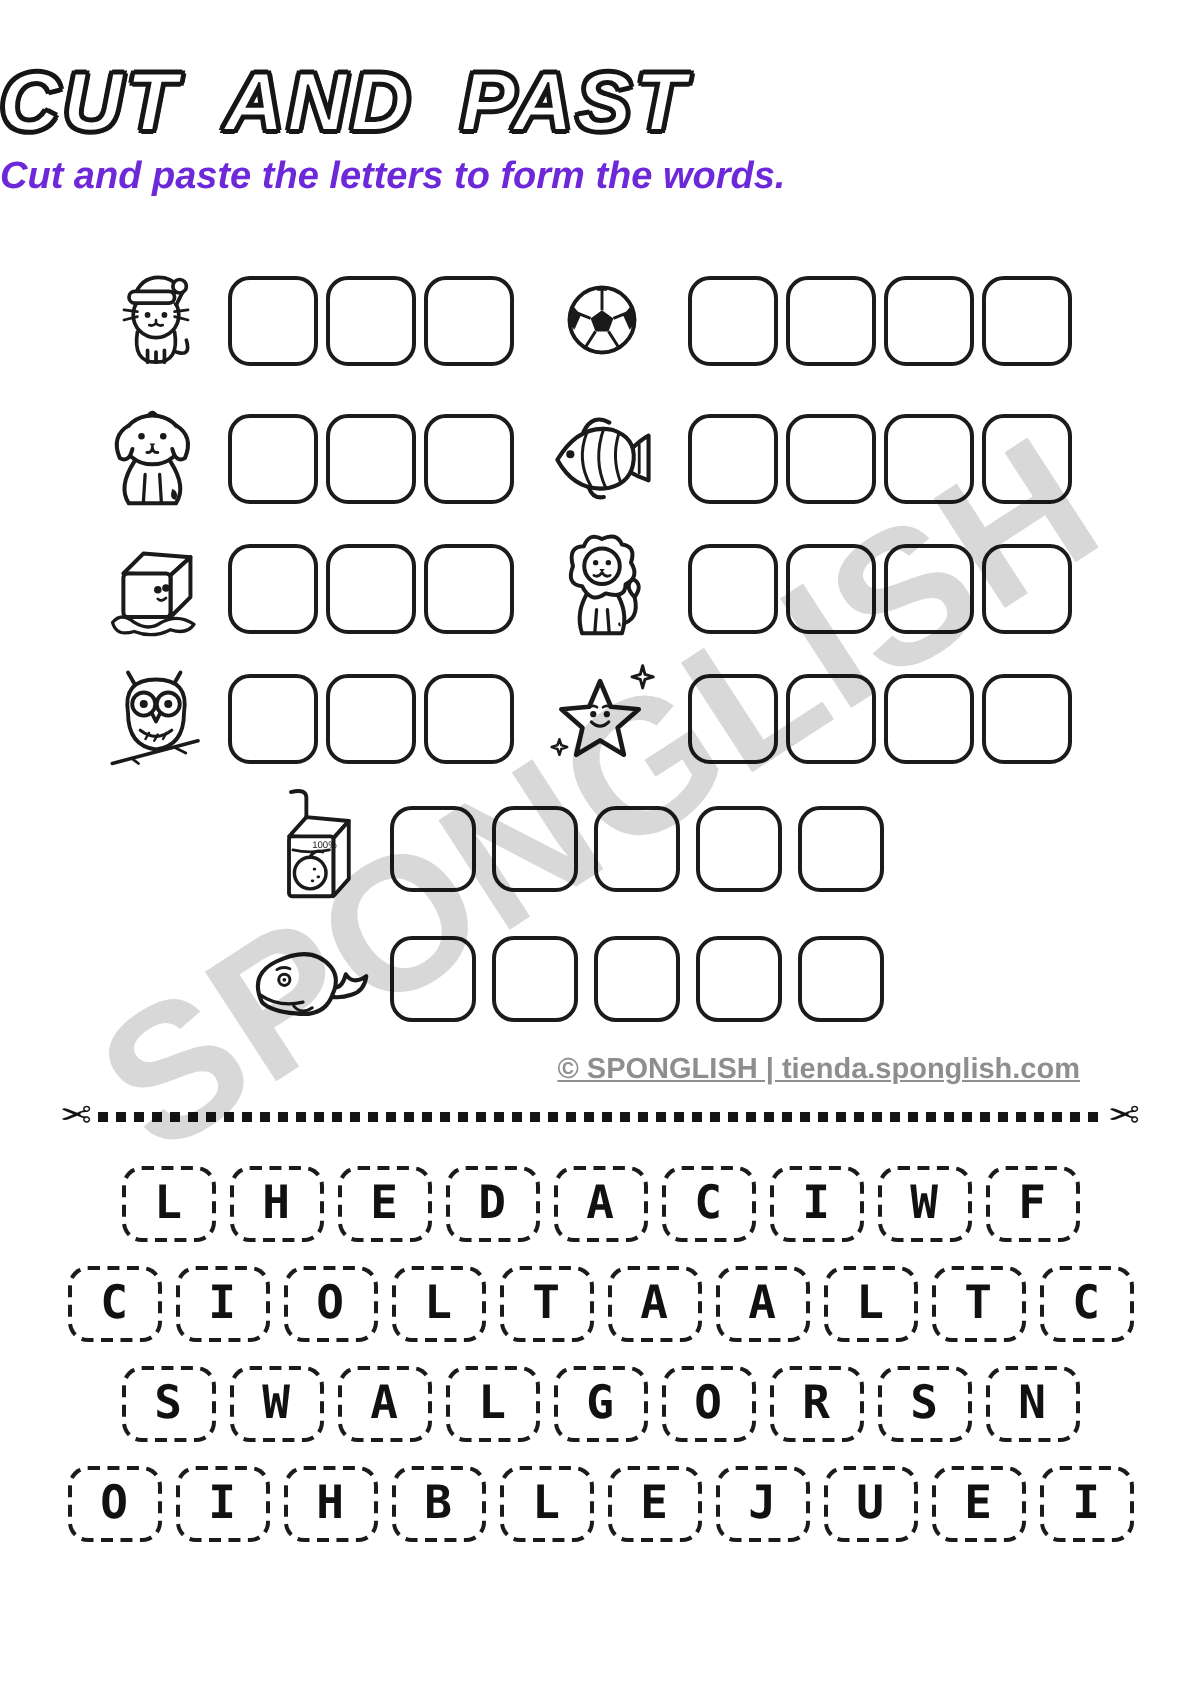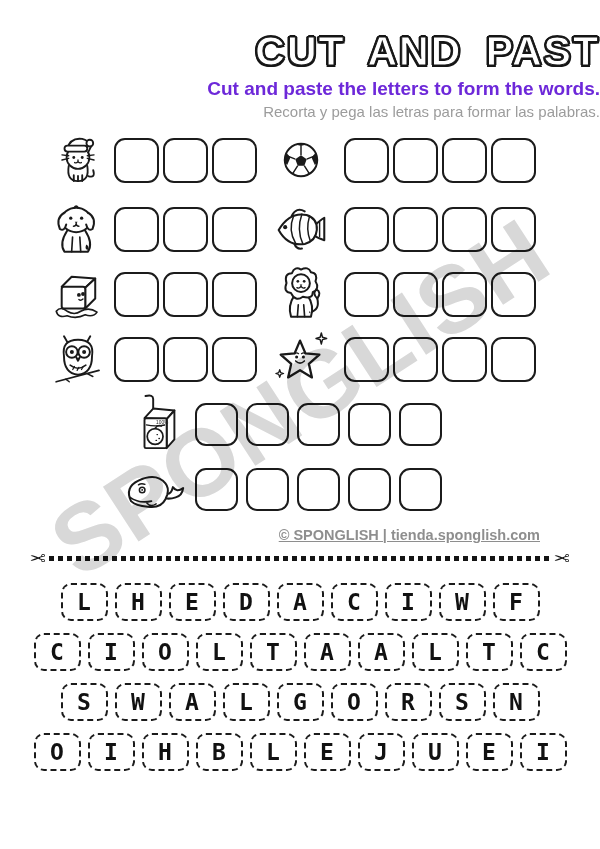--- a/index.html
+++ b/index.html
@@ -10,21 +10,21 @@
   }
   
   .watermark {
     position:absolute; left:50%; top:398px;
     transform: translate(-50%,-50%) rotate(-33deg);
     font-size: 95px; font-weight: 800; letter-spacing: 1px;
     color:#d8d8d8; white-space:nowrap; z-index: 6;
     mix-blend-mode: multiply; pointer-events:none;
   }
   
-  .header { position:absolute; top:30px; left:0; width:100%; text-align:right; z-index:2; }
+  .header { position:absolute; top:30px; left:0; width:100%; text-align:left; z-index:2;font-style:italic; }
   .title {
     font-size: 41px; font-weight: 800; letter-spacing: 2px; word-spacing: 10px;
     color:#fff; line-height: 1.05;
     -webkit-text-stroke: 1px #161616;
     text-shadow:
       2px 0 0 #161616, -2px 0 0 #161616, 0 2px 0 #161616, 0 -2px 0 #161616,
       1.5px 1.5px 0 #161616, -1.5px 1.5px 0 #161616,
       1.5px -1.5px 0 #161616, -1.5px -1.5px 0 #161616;
   }
   .sub-en { margin-top: 5px; font-size: 19px; font-weight: 800; color:#6d28d9; }
@@ -80,21 +80,20 @@
 </head>
 <body>
 
 <div id="page">
 
   <div class="watermark">SPONGLISH</div>
 
   <div class="header">
     <div class="title">CUT AND PAST</div>
     <div class="sub-en">Cut and paste the letters to form the words.</div>
-    <div class="sub-es">Recorta y pega las letras para formar las palabras.</div>
   </div>
 
   <div id="word-rows">
       <div class="word-row">
         <div class="word-item">
           <span class="icon-cell">
             <svg width="54" height="60" viewBox="0 0 64 66" fill="none" stroke="#1a1a1a" stroke-width="2.2" stroke-linecap="round" stroke-linejoin="round">
       <path d="M44 52 Q53 55 50 45"></path>
       <path d="M21 40 Q18 58 32 58 Q46 58 43 40" fill="#fff"></path>
       <path d="M27 58 L27 51 M32 58 L32 52 M37 58 L37 51"></path>

